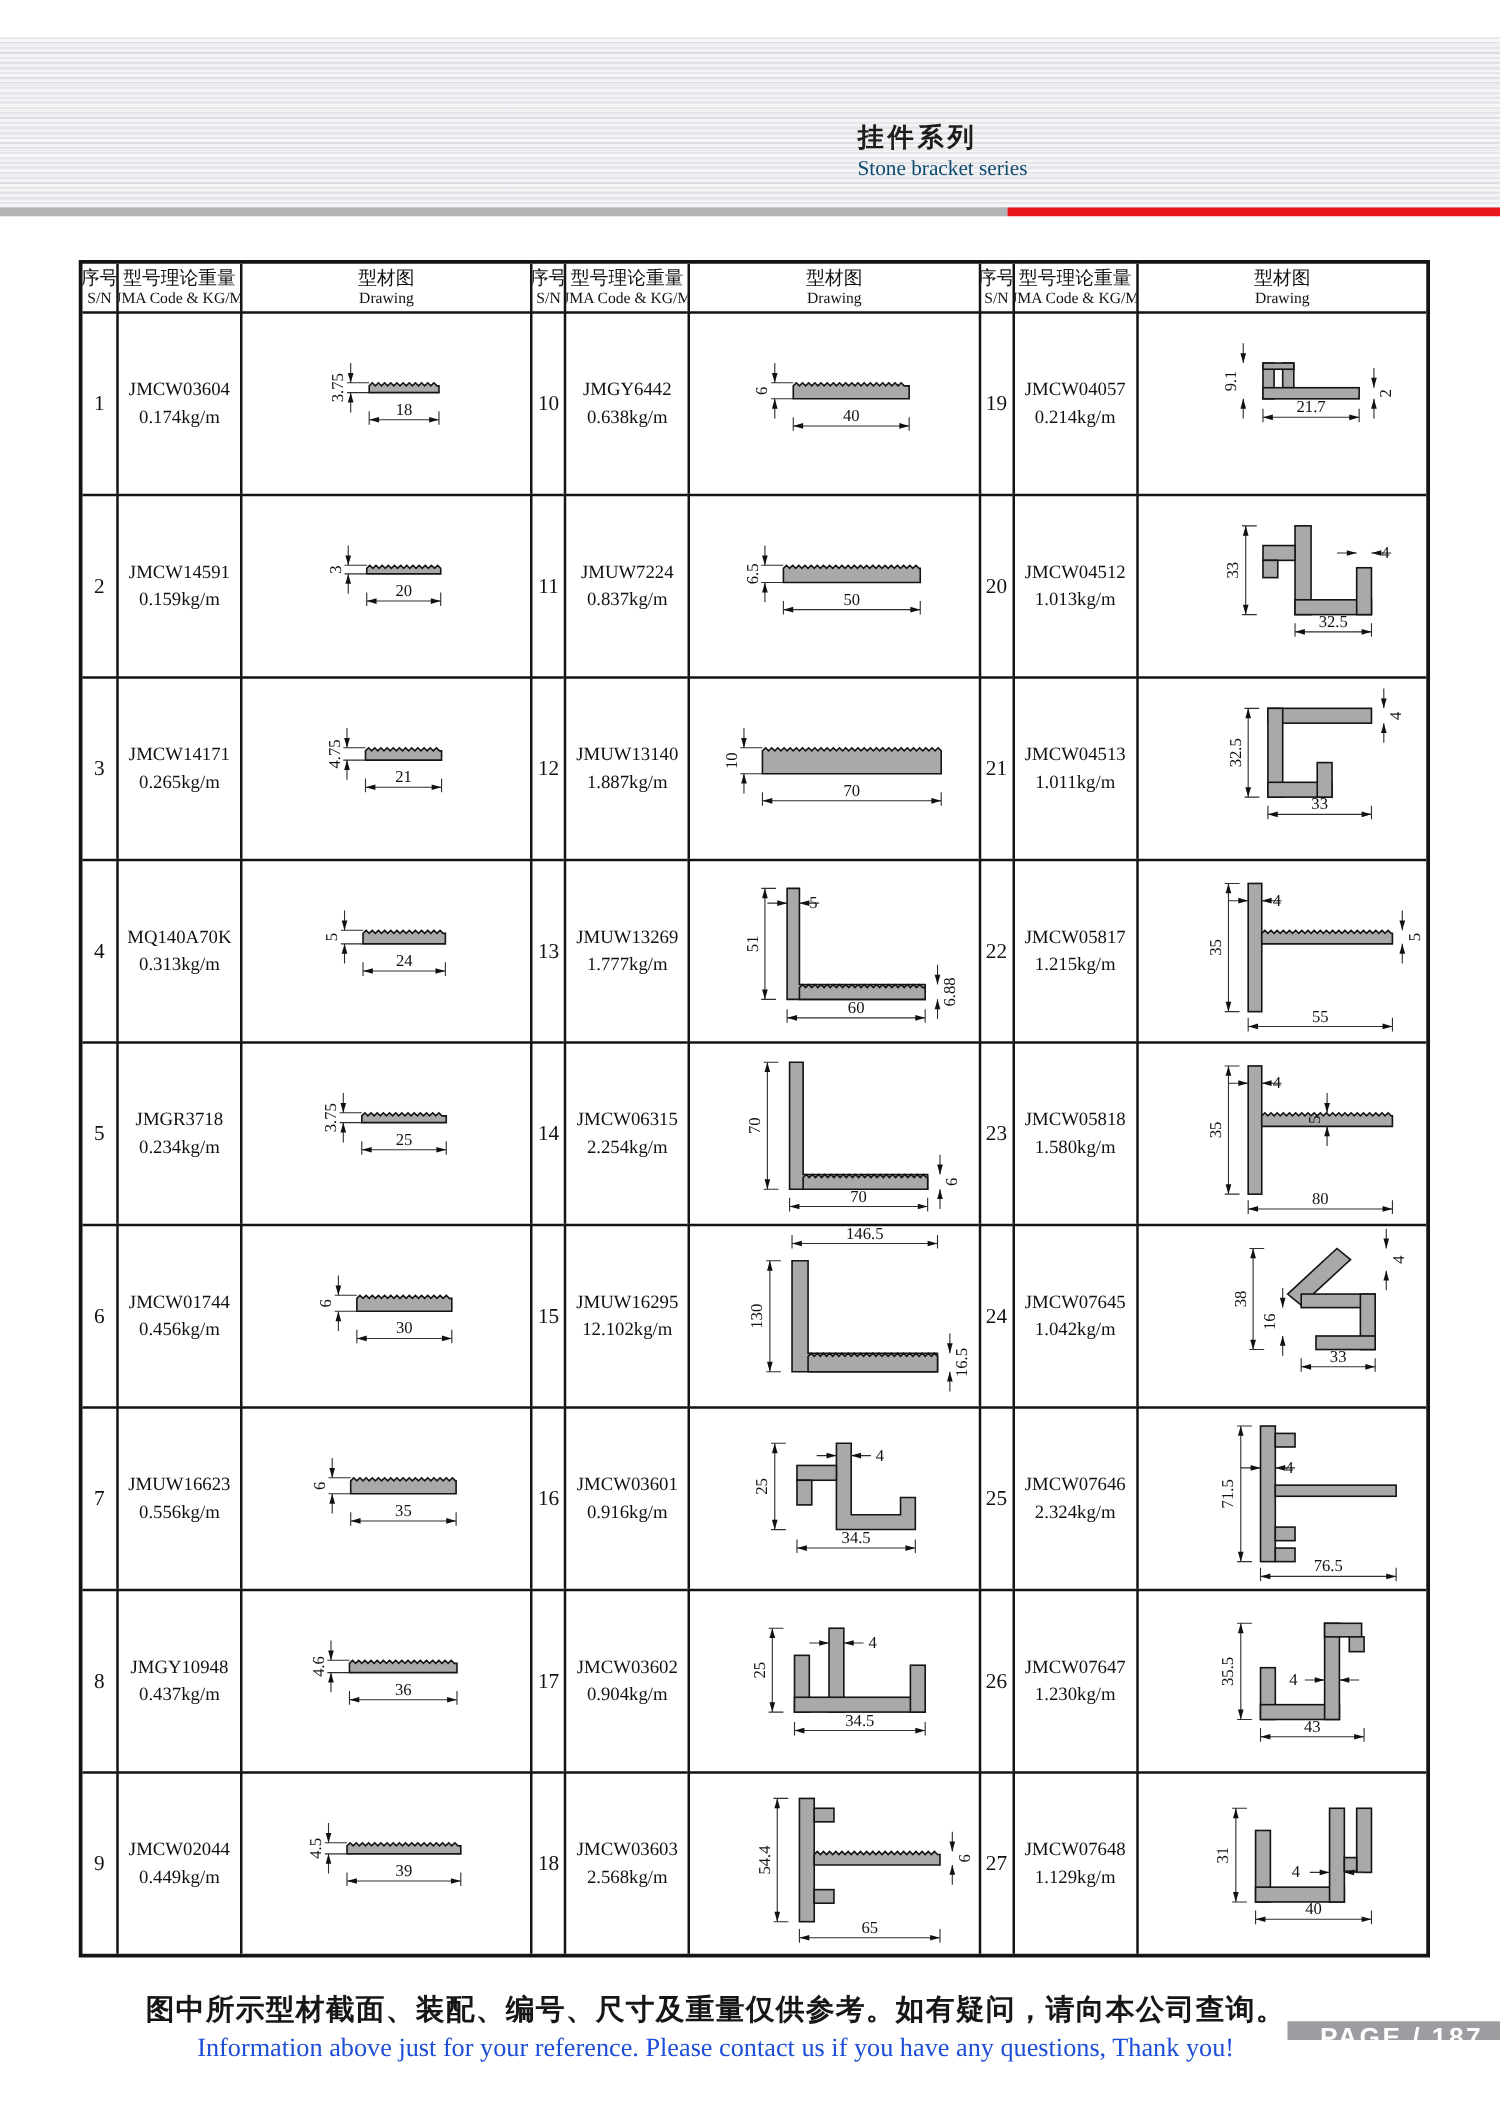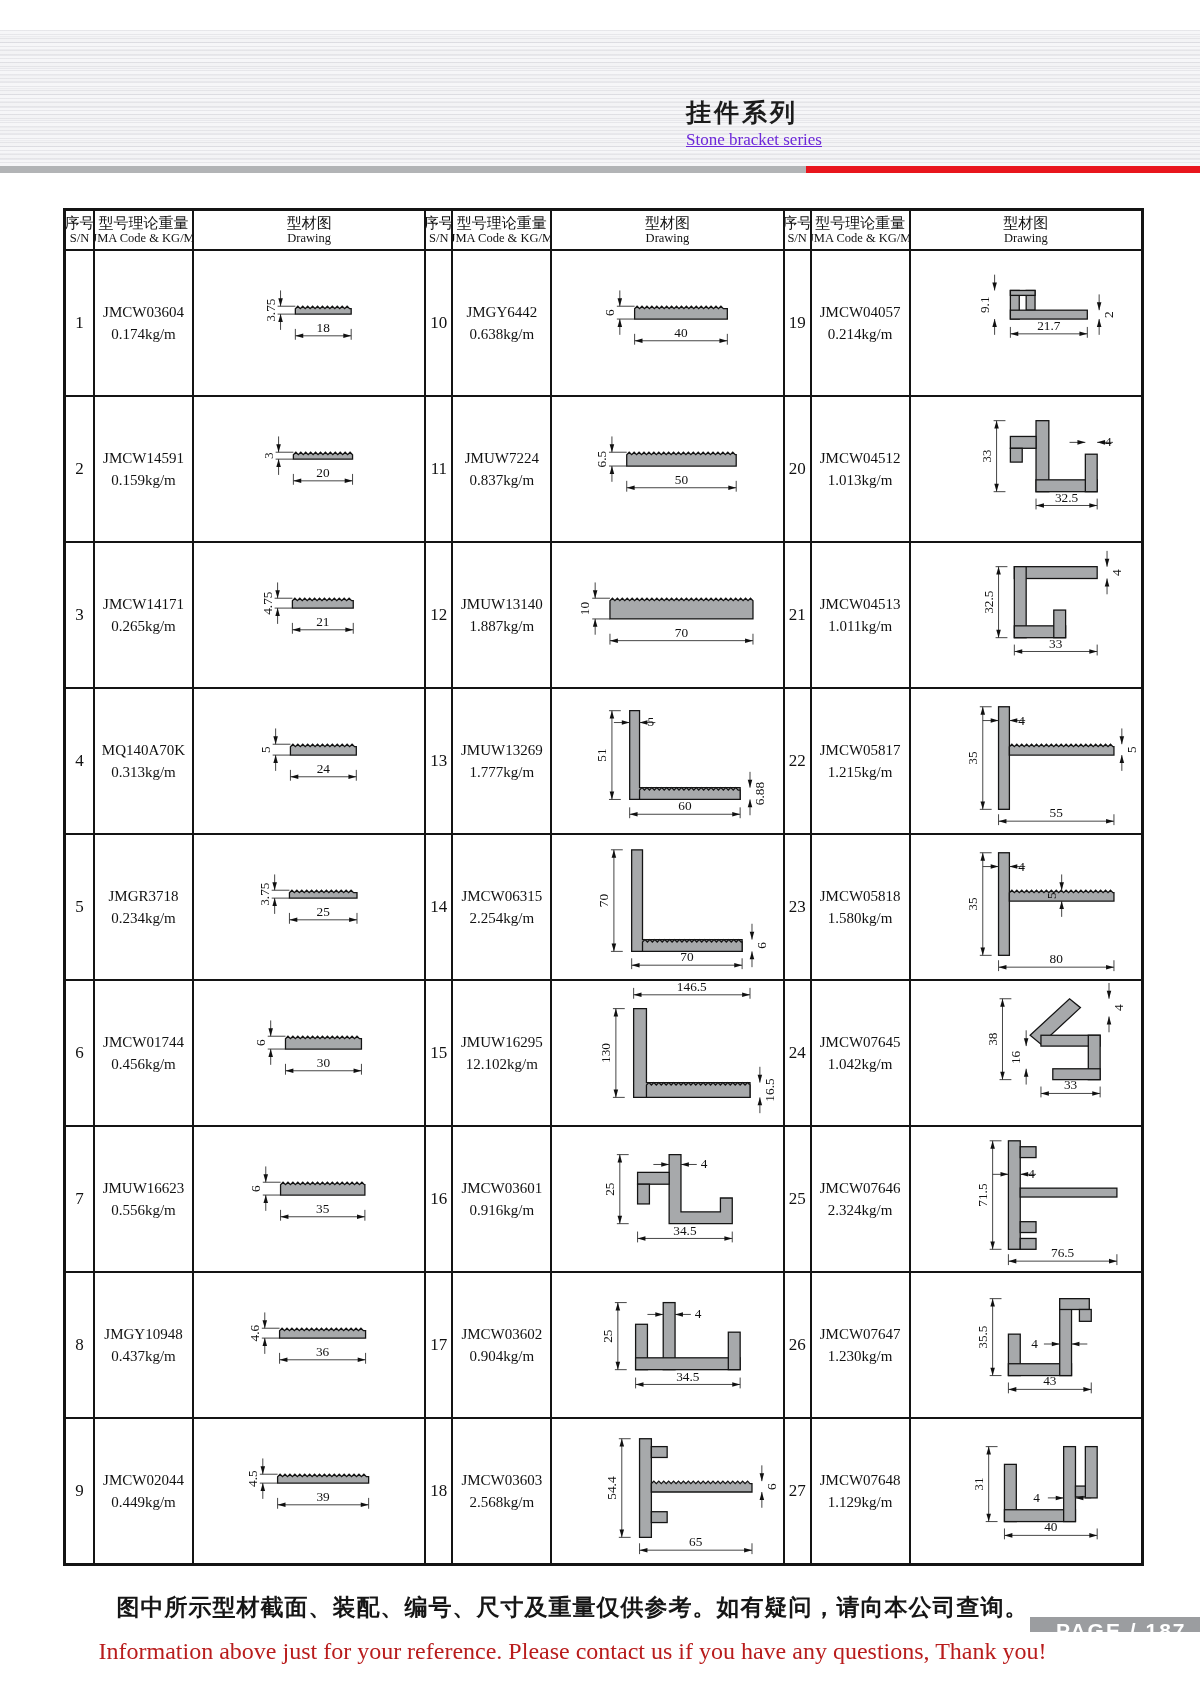--- a/index.html
+++ b/index.html
@@ -10,22 +10,22 @@
   
   .band{
     position:absolute;left:0;top:30px;width:1200px;height:138px;
     background:
       repeating-linear-gradient(180deg, rgba(190,190,198,0.28) 0 1px, rgba(255,255,255,0) 1px 4px),
       repeating-linear-gradient(180deg, #f6f6f8 0 6px, #ececef 6px 7px, #f3f3f5 7px 12px, #e8e8ec 12px 13px),
       linear-gradient(180deg,#ededf0,#f9f9fb 40%,#ededf0 75%,#e3e3e7);
     border-bottom:1px solid #d9d9dd;
   }
   .title-wrap{position:absolute;left:686px;top:96px;}
-  .title-zh{font-size:25px;font-weight:bold;letter-spacing:3px;color:#1c1c1c;font-family:Liberation Serif, serif;}
-  .title-en{font-size:17px;color:#6d28d9;margin-top:1px;text-decoration:underline;}
+  .title-zh{font-size:21px;font-weight:bold;letter-spacing:3px;color:#1c1c1c;font-family:Liberation Serif, serif;}
+  .title-en{font-size:17px;color:#0c4a6e;margin-top:1px;}
   .divider{position:absolute;left:0;top:166px;width:1200px;height:7px;display:flex;}
   .div-gray{width:806px;height:100%;}
   .div-red{flex:1;height:100%;}
 
   
   .tbl{position:absolute;left:63px;top:208px;width:1075px;border:3px solid #141414;background:#fff;}
   .tr{display:grid;grid-template-columns:27px 99px 1fr 27px 99px 1fr 27px 99px 1fr;}
   .td{
     border-left:2px solid #141414;border-top:2px solid #141414;
     display:flex;flex-direction:column;align-items:center;justify-content:center;
@@ -37,21 +37,21 @@
   .tr.row .td{height:146px;}
   .hz{font-size:15px;line-height:1.15;white-space:nowrap;text-align:center;}
   .he{font-size:12.5px;line-height:1.1;white-space:nowrap;}
   .sn{font-size:17px;}
   .code-line{font-size:15px;line-height:1.5;white-space:nowrap;}
   .draw-cell svg{display:block;width:100%;height:100%;}
 
   
   .foot{position:absolute;left:0;top:1592px;width:1145px;text-align:center;}
   .foot-zh{font-family:"Liberation Sans","DejaVu Sans",sans-serif;font-weight:bold;font-size:23px;letter-spacing:1px;color:#161616;}
-  .foot-en{font-size:24px;margin-top:15px;color:#b91c1c;}
+  .foot-en{font-size:21px;margin-top:3px;color:#1d4ed8;}
   .badge{
     position:absolute;left:1030px;top:1617px;width:170px;height:15px;box-sizing:border-box;
     color:#fff;font-family:"Liberation Sans","DejaVu Sans",sans-serif;font-weight:bold;
     font-size:21px;line-height:27px;padding-left:26px;letter-spacing:2px;white-space:nowrap;
   }
 </style>
 </head>
 <body>
 
 <div class="band"></div>

